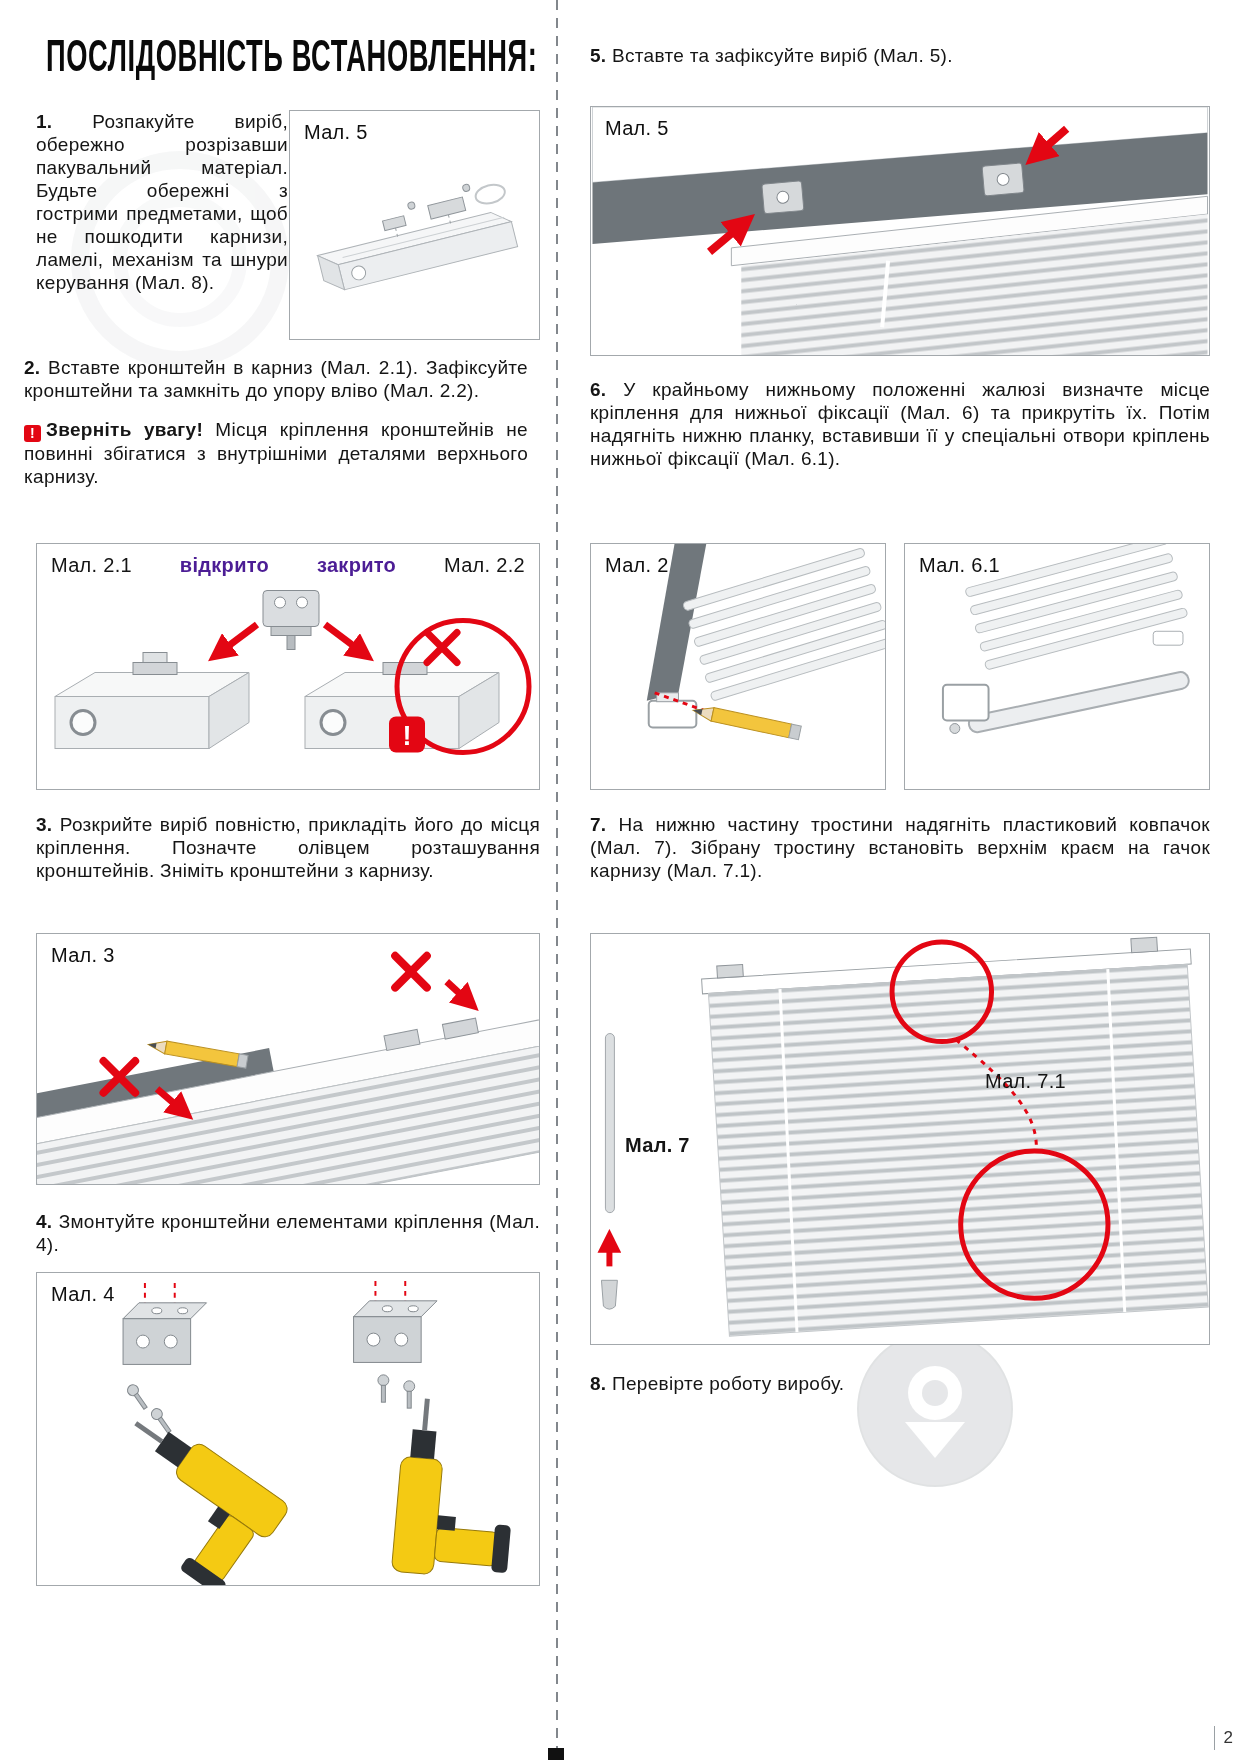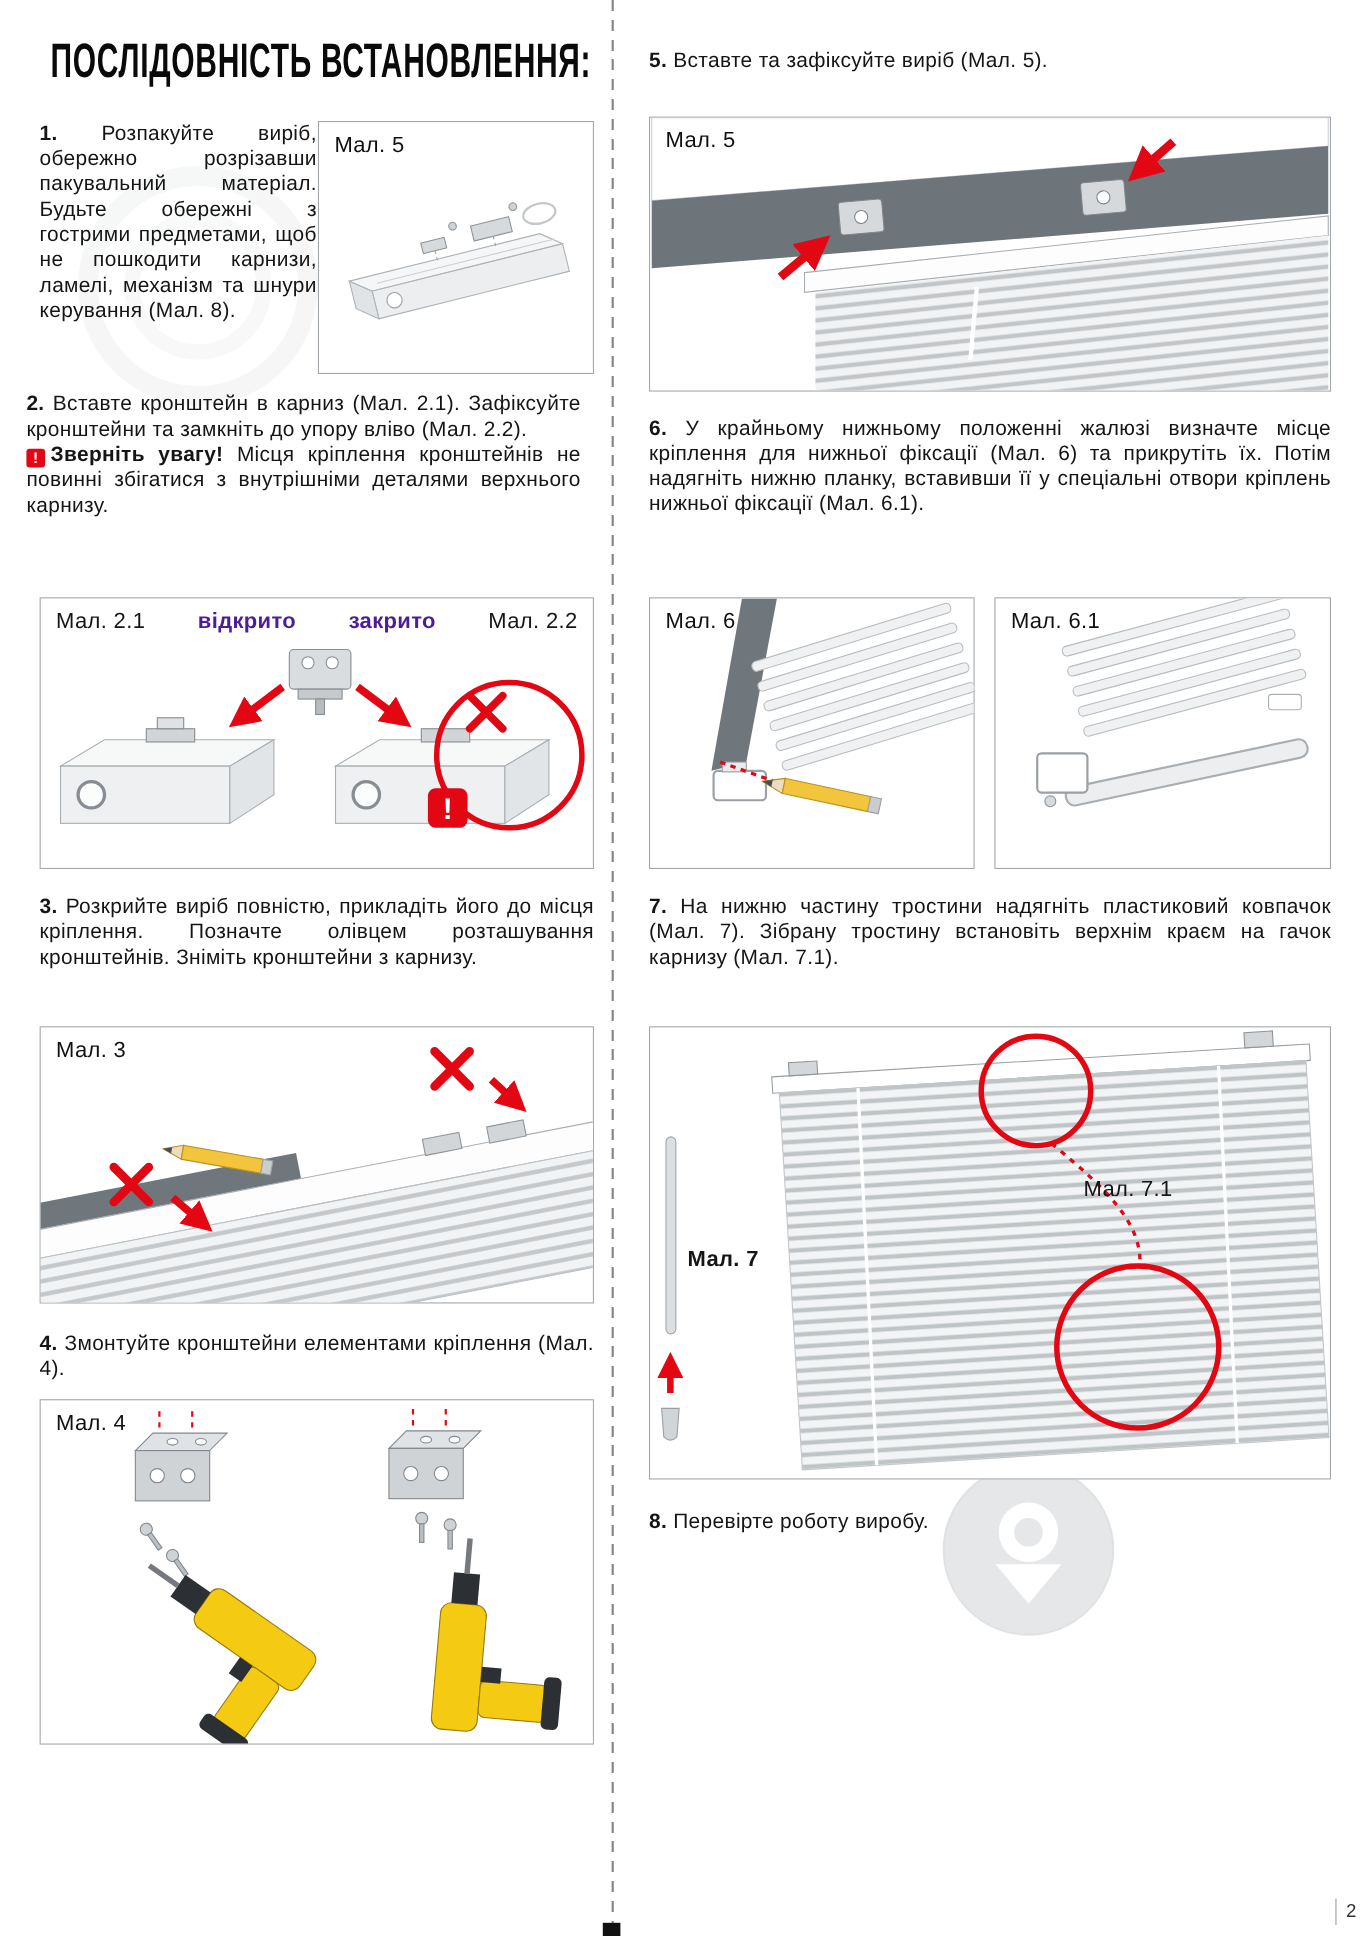--- a/index.html
+++ b/index.html
@@ -5,21 +5,21 @@
   * { margin:0; padding:0; box-sizing:border-box; }
   html,body { background:#ffffff; }
   .page {
     position:relative; width:1245px; height:1760px; background:#fff;
     font-family:"Liberation Sans", sans-serif; color:#151515; overflow:hidden;border-radius:23px;
   }
   .title { position:absolute; left:46px; top:34px; font-size:44px; font-weight:bold; line-height:1; color:#0a0a0a; }
   .title span { display:inline-block; transform:scaleX(.62); transform-origin:left center; white-space:nowrap; letter-spacing:1px; }
   .step { position:absolute; font-size:19px; line-height:23px; text-align:justify; letter-spacing:.3px; z-index:2; }
   .step b { font-weight:bold; }
-  .warnline { margin-top:0; }
+  .warnline { margin-top:16px; }
   .warn-icon {
     display:inline-block; width:17px; height:17px; background:#e30613; color:#fff;
     font-weight:bold; text-align:center; line-height:17px; font-size:14px; border-radius:3px;
     vertical-align:-2px; margin-right:5px;
   }
   .figbox { position:absolute; border:1px solid #a3a8ac; background:#fff; z-index:1; }
   .figlabel { position:absolute; top:10px; left:14px; font-size:20px; color:#101010; z-index:3; letter-spacing:.3px; }
   .figsvg { position:absolute; left:0; top:0; width:100%; height:100%; }
   .fig2-head { position:absolute; top:10px; left:14px; right:14px; display:flex; justify-content:space-between; font-size:20px; z-index:3; letter-spacing:.3px;text-align:right; }
   .red { color:#4c1d95; font-weight:bold; }
@@ -287,21 +287,21 @@
       <line x1="298" y1="155" x2="292" y2="222" stroke="#ffffff" stroke-width="4"></line>
     </svg>
   </figure>
 
   <div class="step" style="left:590px; top:378px; width:620px;">
     <b>6.</b>
     <span>У крайньому нижньому положенні жалюзі визначте місце кріплення для нижньої фіксації (Мал. 6) та прикрутіть їх. Потім надягніть нижню планку, вставивши її у спеціальні отвори кріплень нижньої фіксації (Мал. 6.1).</span>
   </div>
 
   <figure class="figbox" style="left:590px; top:543px; width:296px; height:247px;">
-    <figcaption class="figlabel">Мал. 6</figcaption>
+    <figcaption class="figlabel">Мал. 2</figcaption>
     <svg class="figsvg" viewBox="0 0 296 247">
       <polygon points="84,0 116,0 88,150 56,158" fill="#70777c"></polygon>
       <g transform="rotate(-17 200 70)">
         <rect x="100" y="28" width="190" height="9" rx="4" fill="#eff1f2" stroke="#b7bcbf"></rect>
         <rect x="100" y="47" width="190" height="9" rx="4" fill="#eff1f2" stroke="#b7bcbf"></rect>
         <rect x="100" y="66" width="190" height="9" rx="4" fill="#eff1f2" stroke="#b7bcbf"></rect>
         <rect x="100" y="85" width="190" height="9" rx="4" fill="#eff1f2" stroke="#b7bcbf"></rect>
         <rect x="100" y="104" width="190" height="9" rx="4" fill="#eff1f2" stroke="#b7bcbf"></rect>
         <rect x="100" y="123" width="190" height="9" rx="4" fill="#eff1f2" stroke="#b7bcbf"></rect>
       </g>

